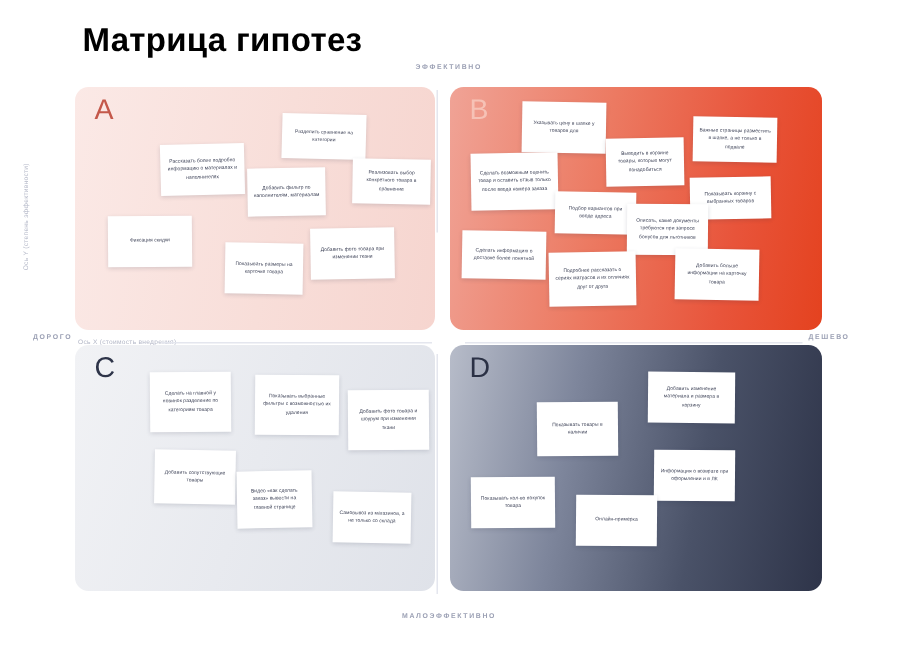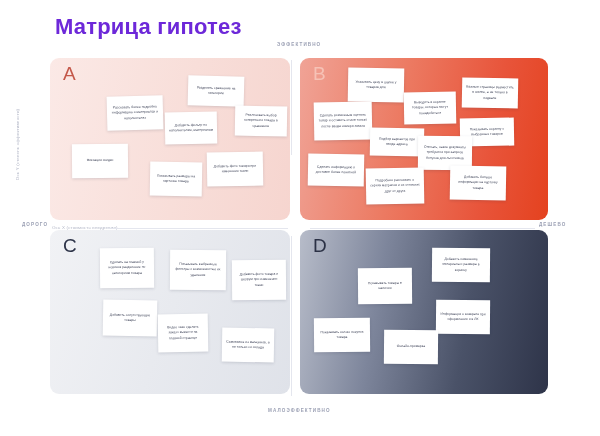--- a/index.html
+++ b/index.html
@@ -7,21 +7,21 @@
     width:600px;height:436px;
     background:#ffffff;
     font-family:"Liberation Sans", sans-serif;
     overflow:hidden;
     position:relative;
   }
   #stage{position:absolute;inset:0;}
 
   .page-title{
     position:absolute;left:55px;top:14px;
-    font-size:22px;font-weight:700;color:#6d28d9;
+    font-size:22px;font-weight:700;color:#000000;
     letter-spacing:0.2px;
   }
 
   
   .axis-cap{
     position:absolute;
     font-size:4.6px;
     letter-spacing:1.1px;
     color:#9ba0b4;
     text-transform:uppercase;

